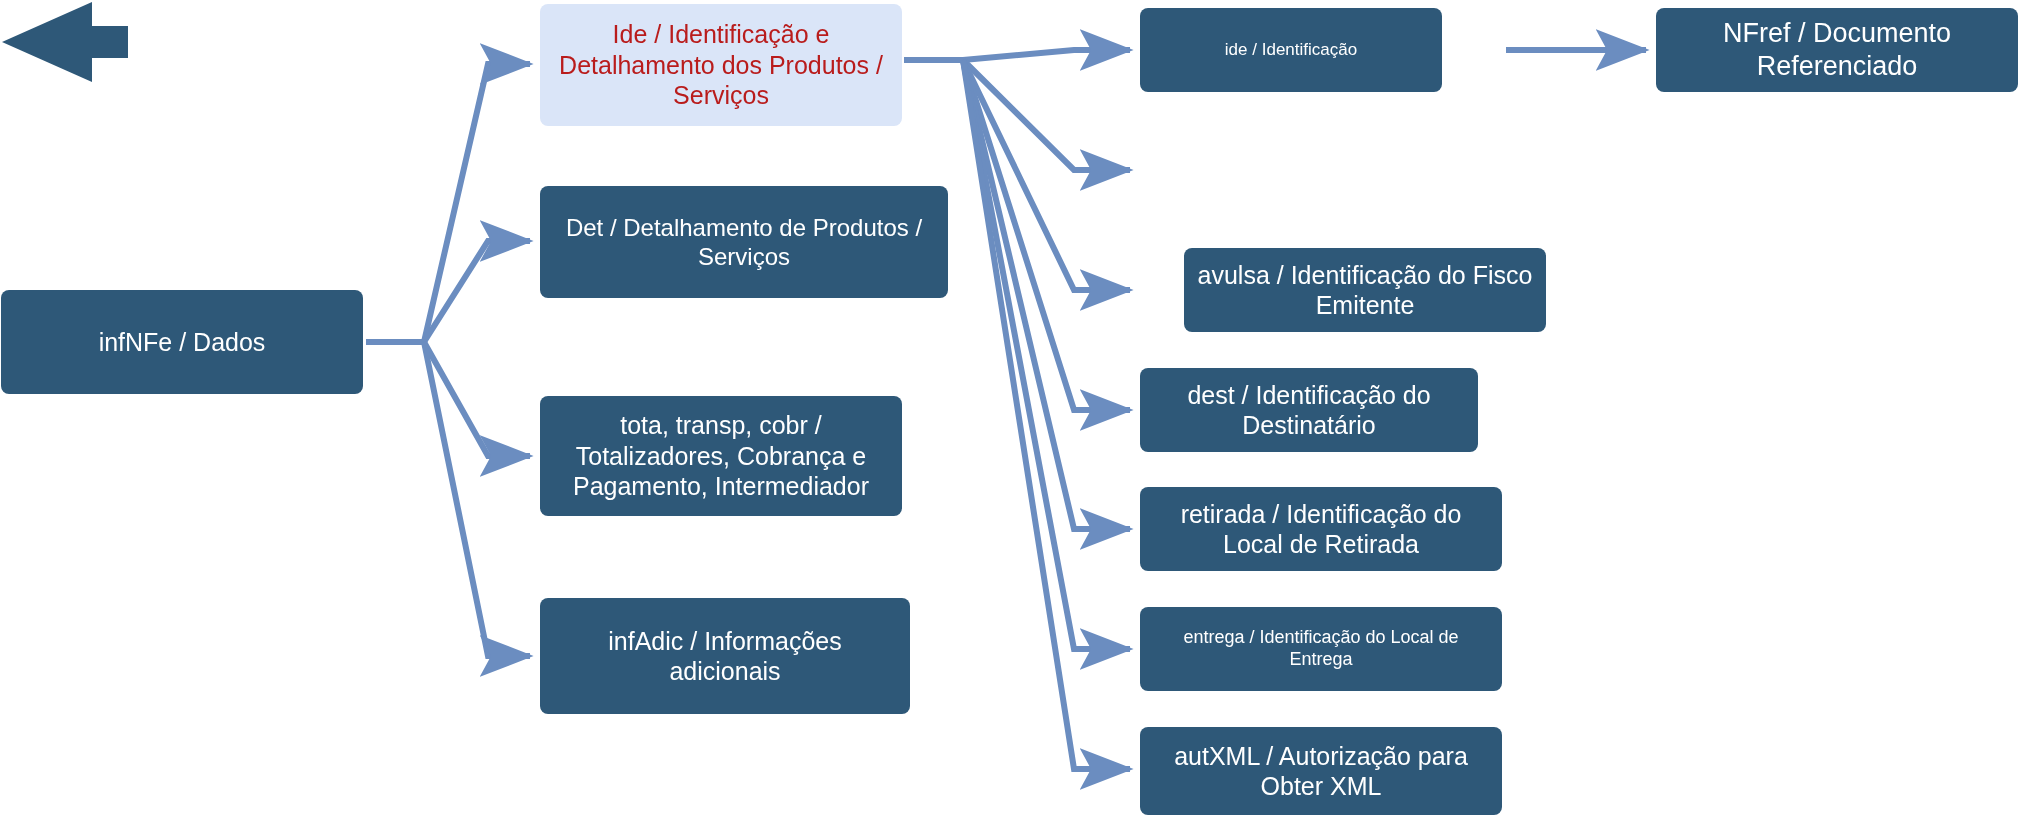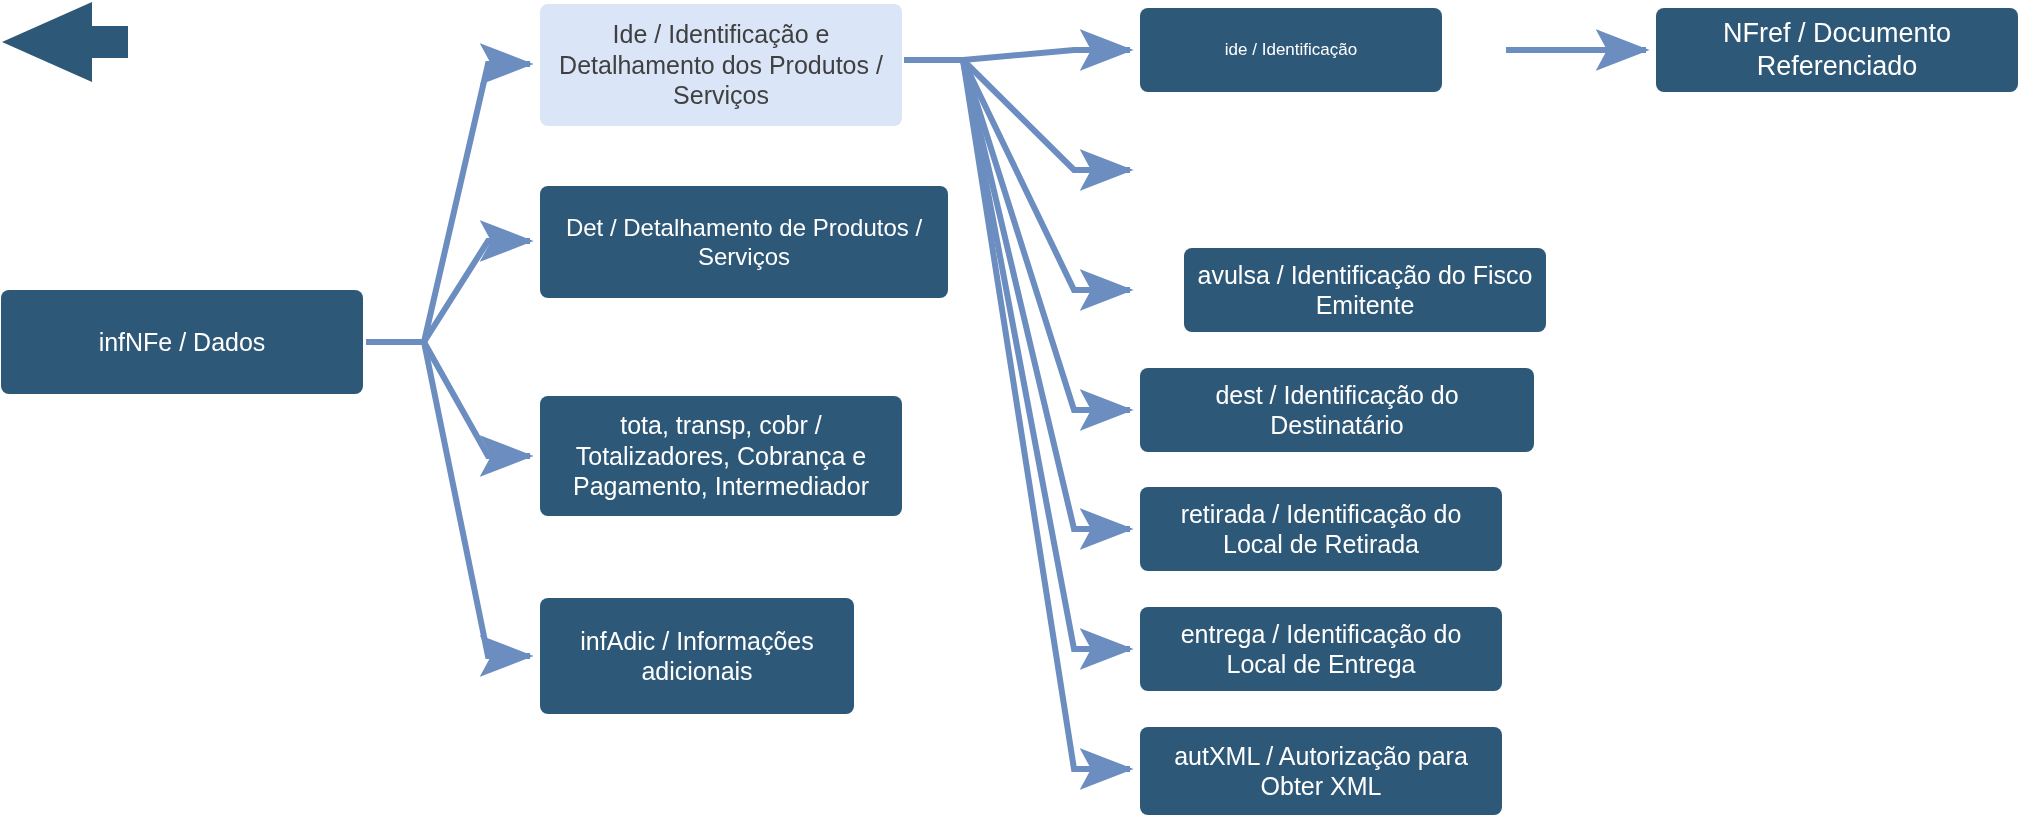--- a/index.html
+++ b/index.html
@@ -34,38 +34,38 @@
     padding: 4px 12px;
     line-height: 1.22;
     z-index: 3;
   }
   .node.dark {
     background: #2e5878;
     color: #ffffff;
   }
   .node.light {
     background: #dae5f8;
-    color: #404040;
+    color: #b91c1c;
   }
   .node .label {
     display: block;
     width: 100%;
   }
   .n-root   { left: 1px;    top: 290px; width: 362px; height: 104px; font-size: 25px; }
   .n-ide    { left: 540px;  top: 4px;   width: 362px; height: 122px; font-size: 25px; }
   .n-det    { left: 540px;  top: 186px; width: 408px; height: 112px; font-size: 24px; }
   .n-tota   { left: 540px;  top: 396px; width: 362px; height: 120px; font-size: 25px; }
-  .n-infadic{ left: 540px;  top: 598px; width: 314px; height: 116px; font-size: 25px; }
+  .n-infadic{ left: 540px;  top: 598px; width: 370px; height: 116px; font-size: 25px; }
 
   .n-r0 { left: 1140px; top: 8px;   width: 302px; height: 84px; font-size: 17px; }
   .n-r1 { left: 1140px; top: 128px; width: 362px; height: 84px; font-size: 25px; }
   .n-r2 { left: 1140px; top: 248px; width: 362px; height: 84px; font-size: 25px; margin-left: 44px; }
-  .n-r3 { left: 1140px; top: 368px; width: 394px; height: 84px; font-size: 25px; }
+  .n-r3 { left: 1140px; top: 368px; width: 338px; height: 84px; font-size: 25px; }
   .n-r4 { left: 1140px; top: 487px; width: 362px; height: 84px; font-size: 25px; }
-  .n-r5 { left: 1140px; top: 607px; width: 362px; height: 84px; font-size: 25px; }
+  .n-r5 { left: 1140px; top: 607px; width: 362px; height: 84px; font-size: 18px; }
   .n-r6 { left: 1140px; top: 727px; width: 362px; height: 88px; font-size: 25px; }
 
   .n-nfref { left: 1656px; top: 8px; width: 362px; height: 84px; font-size: 27px; }
 </style>
 </head>
 <body>
 
 <div id="canvas">
 
   <svg id="connectors" viewBox="0 0 2020 820" xmlns="http://www.w3.org/2000/svg">

